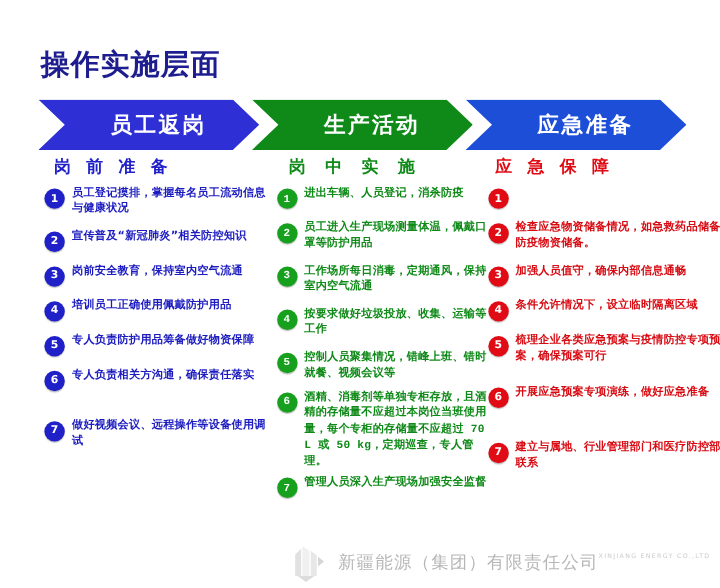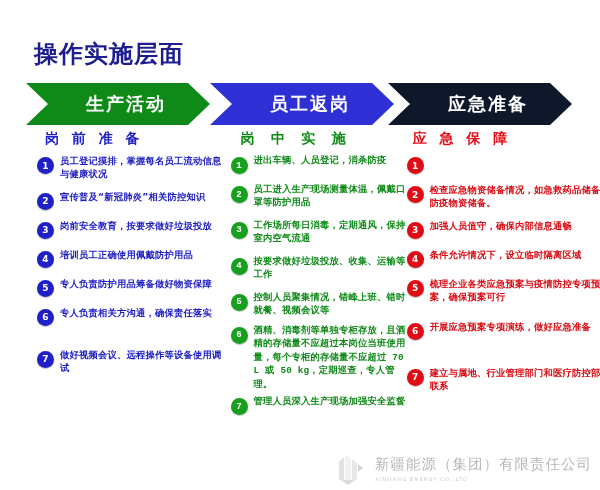--- a/index.html
+++ b/index.html
@@ -33,21 +33,21 @@
     display:flex;align-items:center;justify-content:center;
     color:#ffffff;
     font-size:18px;font-weight:bold;
     letter-spacing:2px;
     -webkit-clip-path:polygon(0 0, calc(100% - 22px) 0, 100% 50%, calc(100% - 22px) 100%, 0 100%, 22px 50%);
     clip-path:polygon(0 0, calc(100% - 22px) 0, 100% 50%, calc(100% - 22px) 100%, 0 100%, 22px 50%);
   }
   .chev span{padding-left:16px;}
   .chev-1{width:188px;background:#2f2fd6;}
   .chev-2{width:188px;background:#0f8a18;margin-left:-6px;}
-  .chev-3{width:188px;background:#0f172a;margin-left:-6px;}
+  .chev-3{width:188px;background:#1d4ed8;margin-left:-6px;}
 
   
   .cols{
     position:absolute;left:13px;top:130px;
     width:600px;height:330px;
     display:flex;
   }
   .col{position:relative;}
   .col-1{width:196px;padding-left:24px;}
   .col-2{width:186px;padding-left:8px;font-family:Liberation Mono, monospace;}
@@ -100,41 +100,41 @@
 
   
   .footer{
     position:absolute;right:8px;bottom:4px;
     display:flex;align-items:center;
     opacity:.62;
   }
   .logo-mark{
     width:34px;height:36px;margin-right:8px;flex:0 0 auto;
   }
-  .logo-text{display:flex;flex-direction:column;justify-content:center;}
+  .logo-text{display:flex;flex-direction:row;justify-content:center;}
   .logo-cn{
     font-size:14.5px;color:#8a8a8a;letter-spacing:1px;white-space:nowrap;
   }
   .logo-en{
     font-size:5.2px;color:#a9a9a9;letter-spacing:1.1px;white-space:nowrap;margin-top:2px;
   }
 </style>
 </head>
 <body>
 
 <div class="slide">
 
   <div class="page-title">操作实施层面</div>
 
   <div class="banner">
+    <div class="chev chev-1">
+      <span>员工返岗</span>
+    </div>
     <div class="chev chev-2">
       <span>生产活动</span>
-    </div>
-    <div class="chev chev-1">
-      <span>员工返岗</span>
     </div>
     <div class="chev chev-3">
       <span>应急准备</span>
     </div>
   </div>
 
   <div class="cols">
 
     <div class="col col-1">
       <div class="col-head">岗 前 准 备</div>
@@ -142,21 +142,21 @@
         <li class="item">
           <span class="bullet">1</span>
           <span class="itext">员工登记摸排，掌握每名员工流动信息与健康状况</span>
         </li>
         <li class="item">
           <span class="bullet">2</span>
           <span class="itext">宣传普及“新冠肺炎”相关防控知识</span>
         </li>
         <li class="item">
           <span class="bullet">3</span>
-          <span class="itext">岗前安全教育，按要求做好垃圾投放</span>
+          <span class="itext">岗前安全教育，保持室内空气流通</span>
         </li>
         <li class="item">
           <span class="bullet">4</span>
           <span class="itext">培训员工正确使用佩戴防护用品</span>
         </li>
         <li class="item">
           <span class="bullet">5</span>
           <span class="itext">专人负责防护用品筹备做好物资保障</span>
         </li>
         <li class="item">

